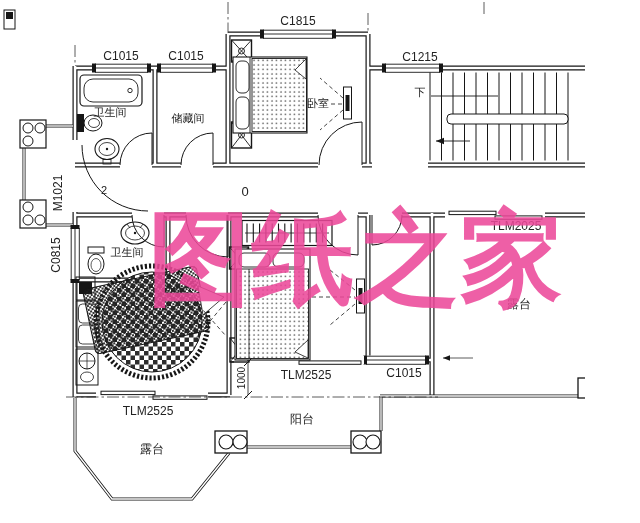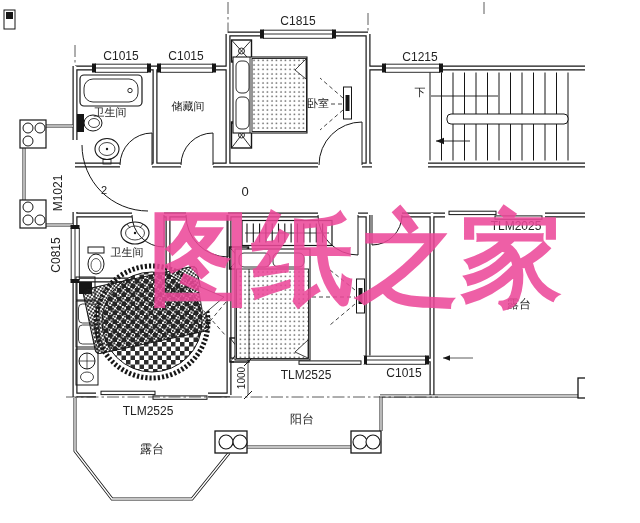--- a/index.html
+++ b/index.html
@@ -316,21 +316,21 @@
 <span class="lbl" style="left:298px;top:21px">C1815</span>
 <span class="lbl" style="left:121px;top:56px">C1015</span>
 <span class="lbl" style="left:186px;top:56px">C1015</span>
 <span class="lbl" style="left:420px;top:57px">C1215</span>
 <span class="lbl vert" style="left:607px;top:116px">C1291</span>
 <span class="lbl vert" style="left:607px;top:189px">C0991</span>
 <span class="lbl vert" style="left:58px;top:193px">M1021</span>
 <span class="lbl vert" style="left:56px;top:255px">C0815</span>
 
 <span class="lbl s11" style="left:110px;top:112px">卫生间</span>
-<span class="lbl s11" style="left:188px;top:106px">储藏间</span>
+<span class="lbl s11" style="left:188px;top:118px">储藏间</span>
 <span class="lbl s11" style="left:318px;top:103px">卧室</span>
 <span class="lbl s11" style="left:420px;top:92px">下</span>
 <span class="lbl s13" style="left:245px;top:191px">0</span>
 <span class="lbl s11" style="left:104px;top:190px">2</span>
 <span class="lbl s11" style="left:127px;top:252px">卫生间</span>
 <span class="lbl s9" style="left:174px;top:290px">卧室</span>
 
 <span class="lbl" style="left:516px;top:226px">TLM2025</span>
 <span class="lbl" style="left:519px;top:304px">露台</span>
 <span class="lbl" style="left:306px;top:375px">TLM2525</span>

